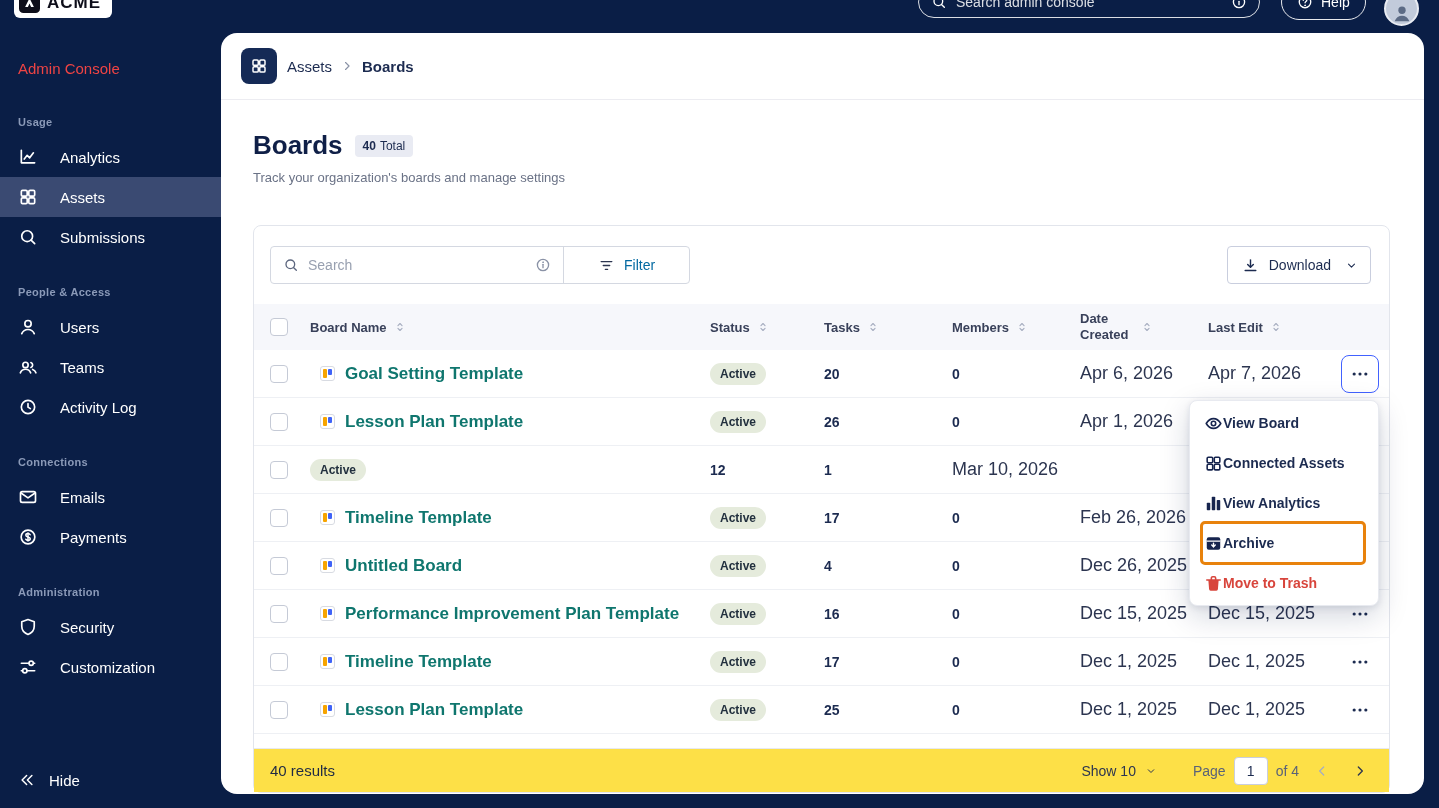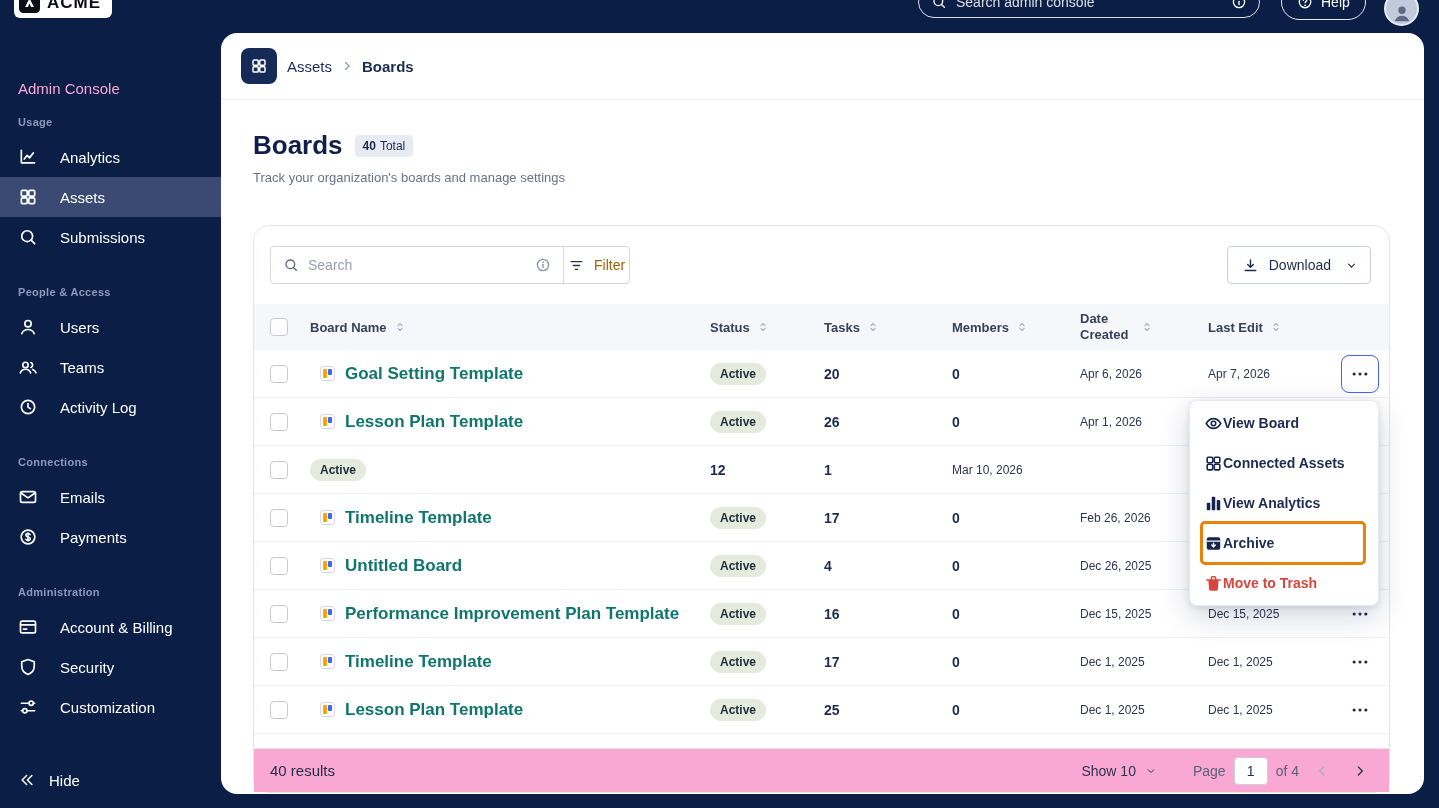--- a/index.html
+++ b/index.html
@@ -18,21 +18,21 @@
   .tb-search .ic{width:16px;height:16px}
   .tb-search input{flex:1;background:transparent;border:none;outline:none;color:#fff;font-size:14px}
   .tb-search input::placeholder{color:rgba(255,255,255,.85)}
   .help-btn{position:absolute;left:1281px;top:-16px;height:36px;padding:0 15px;border:1px solid rgba(255,255,255,.9);border-radius:18px;display:flex;align-items:center;gap:8px;color:#fff;font-size:14px;z-index:4}
   .help-btn .ic{width:16px;height:16px}
   .avatar{position:absolute;left:1384px;top:-9px;width:35px;height:35px;border-radius:50%;background:#c2cbdb;border:2px solid #e9ecf3;display:flex;align-items:flex-end;justify-content:center;color:#5c6b85;overflow:hidden;z-index:4}
   .avatar .ic{width:22px;height:22px}
 
   
   .sidebar{position:absolute;left:0;top:0;width:221px;height:100%;color:#fff;z-index:5}
-  .sidebar-title{position:absolute;top:80px;left:18px;font-size:15px;color:#f9a8d4}
+  .sidebar-title{position:absolute;top:60px;left:18px;font-size:15px;color:#ef4444}
   .side-sections{position:absolute;top:102px;left:0;right:0}
   .side-section{margin-bottom:15px}
   .side-section-label{padding:14px 18px 8px;font-size:11px;line-height:13px;font-weight:700;color:#8b9ab8;letter-spacing:.3px}
   .side-item{height:40px;display:flex;align-items:center;gap:22px;padding:0 18px;font-size:15px;color:#fff}
   .side-item.active{background:#3a4a72}
   .s-ic{width:20px;height:20px;color:#fff}
   .hide-row{position:absolute;bottom:10px;left:0;height:36px;display:flex;align-items:center;gap:13px;padding:0 18px;font-size:15px;color:#fff}
   .hide-row .ic{width:18px;height:18px}
 
   
@@ -43,29 +43,29 @@
   .crumb-parent{margin-left:10px;font-size:15px;color:#1c2b50}
   .crumb-sep{width:14px;height:14px;color:#8a92a6;margin:0 8px}
   .crumb-current{font-size:15px;font-weight:700;color:#1c2b50}
   .page-head{display:flex;align-items:center;gap:12px;margin:30px 0 0 32px}
   .page-head h1{font-size:26px;font-weight:700;color:#0f1f47}
   .total-badge{background:#e9ebf3;border-radius:4px;padding:4px 8px;font-size:12px;color:#1c2b50;display:inline-flex;gap:4px;align-items:center}
   .total-badge b{font-weight:700}
   .subtitle{margin:9px 0 0 32px;font-size:13px;color:#6a7286}
 
   
-  .table-card{position:absolute;left:32px;top:192px;width:1137px;height:568px;border:1px solid #e2e5ec;border-radius:16px;background:#fff}
+  .table-card{position:absolute;left:32px;top:192px;width:1137px;height:568px;border:1px solid #e2e5ec;border-radius:8px;background:#fff}
   .toolbar{position:absolute;top:0;left:0;right:0;height:78px;display:flex;align-items:center;justify-content:space-between;padding:0 18px 0 16px}
   .search-group{display:flex;height:38px;border:1px solid #d4d8e1;border-radius:4px;overflow:hidden;background:#fff}
   .search-seg{display:flex;align-items:center;width:292px;padding:0 12px;gap:9px}
   .search-seg .ic{width:16px;height:16px;color:#5c667e}
   .search-seg .ic.info{color:#8a92a6}
   .search-seg input{border:none;outline:none;flex:1;font-size:14px;color:#333b4f;background:transparent;min-width:0}
   .search-seg input::placeholder{color:#98a0b0}
-  .filter-seg{display:flex;align-items:center;gap:9px;padding:0 4px;border-left:1px solid #d4d8e1;font-size:14px;color:#a16207}
+  .filter-seg{display:flex;align-items:center;gap:9px;padding:0 34px;border-left:1px solid #d4d8e1;font-size:14px;color:#0369a1}
   .filter-seg .ic{width:17px;height:17px;color:#2c3550}
   .download-btn{display:flex;align-items:center;gap:10px;height:38px;padding:0 12px 0 14px;border:1px solid #c9cede;border-radius:4px;font-size:14px;font-weight:500;color:#1c2b50;background:#fff}
   .download-btn .ic{width:17px;height:17px}
   .download-btn .ic.chev{width:13px;height:13px;margin-left:4px}
 
   .grid{display:grid;grid-template-columns:44px 400px 114px 128px 128px 128px 135px 1fr;align-items:center}
   .thead{position:absolute;top:78px;left:0;right:0;height:46px;background:#f6f7fb}
   .hcell{display:flex;align-items:center;gap:6px;padding-left:12px;font-size:13px;font-weight:700;color:#39415a}
   .hlabel{white-space:nowrap}
   .hcell.wrap .hlabel{width:54px;white-space:normal;line-height:1.2}
@@ -75,26 +75,26 @@
   .checkbox{width:18px;height:18px;border:1.5px solid #c5cad6;border-radius:4px;background:#fff}
   .rows{position:absolute;top:124px;left:0;right:0}
   .trow{height:48px;border-bottom:1px solid #eef0f4;background:#fff}
   .c-name{padding-left:22px;gap:10px}
   .bname{font-size:17px;font-weight:700;color:#0f766e;white-space:nowrap}
   .board-ico{width:15px;height:15px;border:1px solid #d8dbe2;border-radius:3px;background:#fff;display:flex;gap:1px;padding:2px;align-items:flex-start}
   .board-ico .b1{background:#f7a400;flex:1;height:100%;border-radius:1px}
   .board-ico .b2{background:#3f63f7;flex:1;height:70%;border-radius:1px}
   .badge{display:inline-flex;padding:4px 10px;border-radius:12px;background:var(--active-badge-bg,#e5ebdc);font-size:12px;font-weight:700;color:#22303e}
   .num{font-size:14px;font-weight:700;color:#1c2b50}
-  .date{font-size:12px;color:#2c3550}
+  .date{font-size:18px;color:#2c3550}
   .c-act{justify-content:center;padding-left:0}
   .dots-btn{width:38px;height:38px;border-radius:8px;display:flex;align-items:center;justify-content:center;background:transparent;border:1.5px solid transparent;color:#1c2b50}
   .dots-btn.open{border-color:var(--accent-blue,#4262ff);background:#fff}
   .dots-ic{width:20px;height:20px}
-  .tfoot{position:absolute;bottom:0;left:0;right:0;height:44px;border-top:1px solid #e7e9ef;display:flex;align-items:center;justify-content:space-between;padding:0 14px 0 16px;background:#f9a8d4}
+  .tfoot{position:absolute;bottom:0;left:0;right:0;height:44px;border-top:1px solid #e7e9ef;display:flex;align-items:center;justify-content:space-between;padding:0 14px 0 16px;background:#fde047}
   .results{font-size:15px;color:#1f2a44}
   .foot-right{display:flex;align-items:center;gap:8px}
   .show-select{display:flex;align-items:center;gap:9px;font-size:14px;color:#2c3550;margin-right:28px}
   .show-select .ic{width:12px;height:12px;color:#2c3550}
   .page-lbl,.of-lbl{font-size:14px;color:#5a6278}
   .page-input{width:34px;height:28px;border:1px solid #c9cede;border-radius:4px;text-align:center;font-size:14px;color:#1c2b50;outline:none}
   .pg{width:30px;height:30px;border:none;background:none;display:flex;align-items:center;justify-content:center}
   .pg .ic{width:16px;height:16px}
   .pg.prev{color:#a7aec0}
   .pg.next{color:#2c3550}
@@ -248,30 +248,20 @@
     <span class="side-label" data-interactable="false">Payments</span>
   </div>
         </div>
   </div>
       <div class="side-section" data-interactable="false">
     <div class="side-section-label" data-interactable="false">Administration</div>
     <div>
           <div class="side-item" data-interactable="true">
     <span class="ic s-ic" data-interactable="false">
               <svg viewBox="0 0 24 24" fill="none" stroke="currentColor" stroke-width="2" stroke-linecap="round" stroke-linejoin="round">
-                <rect x="3" y="5" width="18" height="14" rx="2"></rect>
-                <path d="M3 9.5h18"></path>
-                <path d="M6.5 14.5h4"></path>
-              </svg>
-            </span>
-    <span class="side-label" data-interactable="false">Account &amp; Billing</span>
-  </div>
-          <div class="side-item" data-interactable="true">
-    <span class="ic s-ic" data-interactable="false">
-              <svg viewBox="0 0 24 24" fill="none" stroke="currentColor" stroke-width="2" stroke-linecap="round" stroke-linejoin="round">
                 <path d="M12 3l7.5 2.8v5.4c0 4.6-3.2 8.1-7.5 9.8-4.3-1.7-7.5-5.2-7.5-9.8V5.8z"></path>
               </svg>
             </span>
     <span class="side-label" data-interactable="false">Security</span>
   </div>
           <div class="side-item" data-interactable="true">
     <span class="ic s-ic" data-interactable="false">
               <svg viewBox="0 0 24 24" fill="none" stroke="currentColor" stroke-width="2" stroke-linecap="round" stroke-linejoin="round">
                 <path d="M4 7.5h9"></path>
                 <path d="M18.6 7.5H20"></path>

